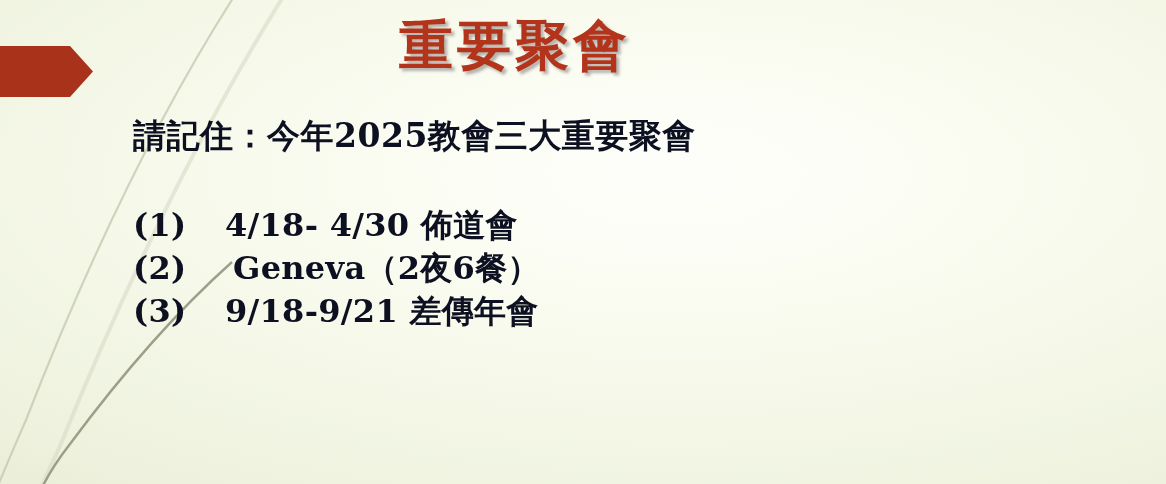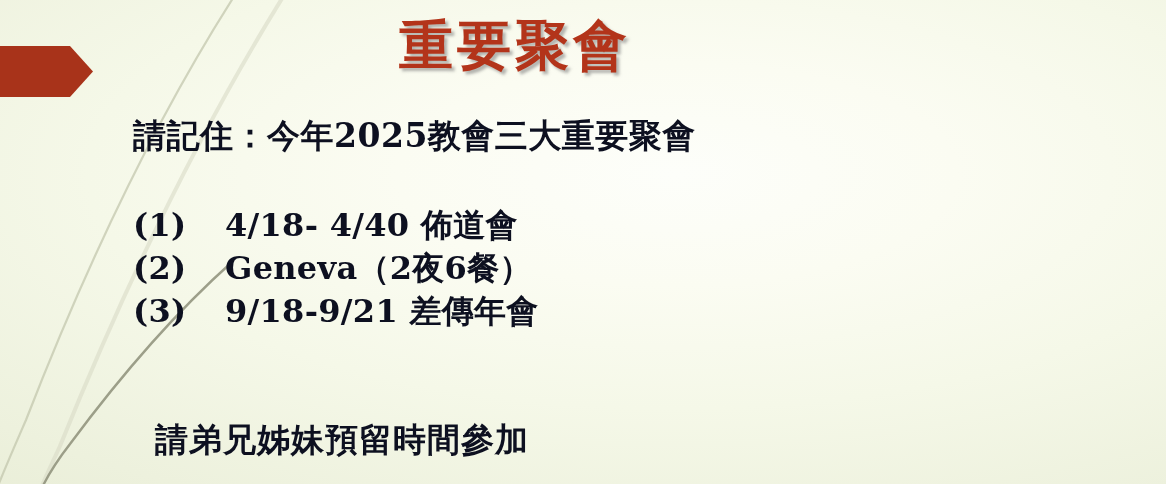--- a/index.html
+++ b/index.html
@@ -110,21 +110,21 @@
     flex: 0 0 auto;
     width: 92px;
     text-align: left;
   }
   .agenda-text {
     flex: 1 1 auto;
     white-space: normal;
   }
   .agenda-cont {
     display: block;
-    margin-left: 0;
+    margin-left: 8px;
   }
 
   .closing-line {
     position: absolute;
     left: 155px;
     top: 312px;
     font-size: 33px;
     font-weight: bold;
     line-height: 1.2;
     letter-spacing: 1px;
@@ -151,34 +151,33 @@
   </div>
 
   <div class="body-area">
 
     <div class="lead-line">請記住：今年2025教會三大重要聚會</div>
 
     <div class="agenda-list">
 
       <div class="agenda-item">
         <span class="agenda-marker">(1)</span>
-        <span class="agenda-text">4/18- 4/40 佈道會</span>
+        <span class="agenda-text">4/18- 4/30 佈道會</span>
       </div>
 
       <div class="agenda-item">
         <span class="agenda-marker">(2)</span>
         <span class="agenda-text">
           <span class="agenda-cont">Geneva（2夜6餐）</span>
         </span>
       </div>
 
       <div class="agenda-item">
         <span class="agenda-marker">(3)</span>
         <span class="agenda-text">9/18-9/21 差傳年會</span>
       </div>
 
     </div>
 
-    <div class="closing-line">請弟兄姊妹預留時間參加</div>
 
   </div>
 
 </div>
 
 </body></html>

